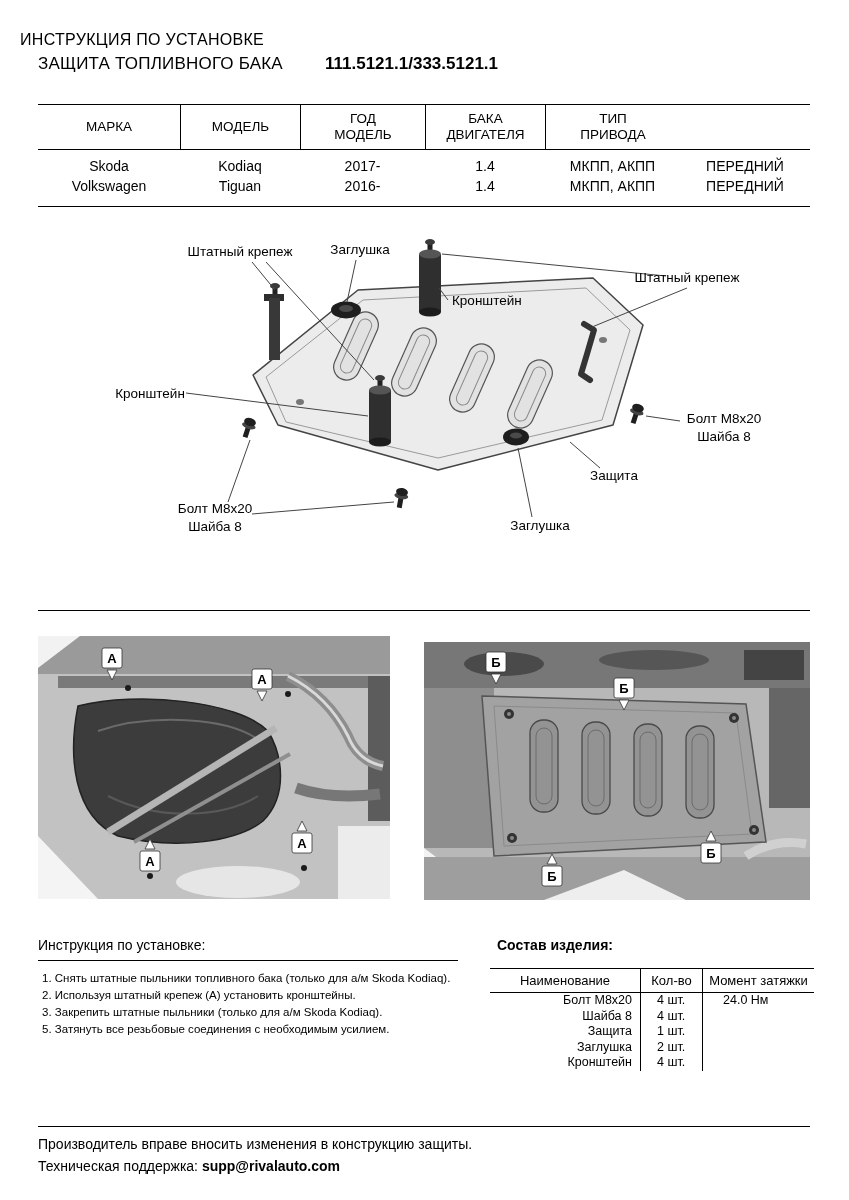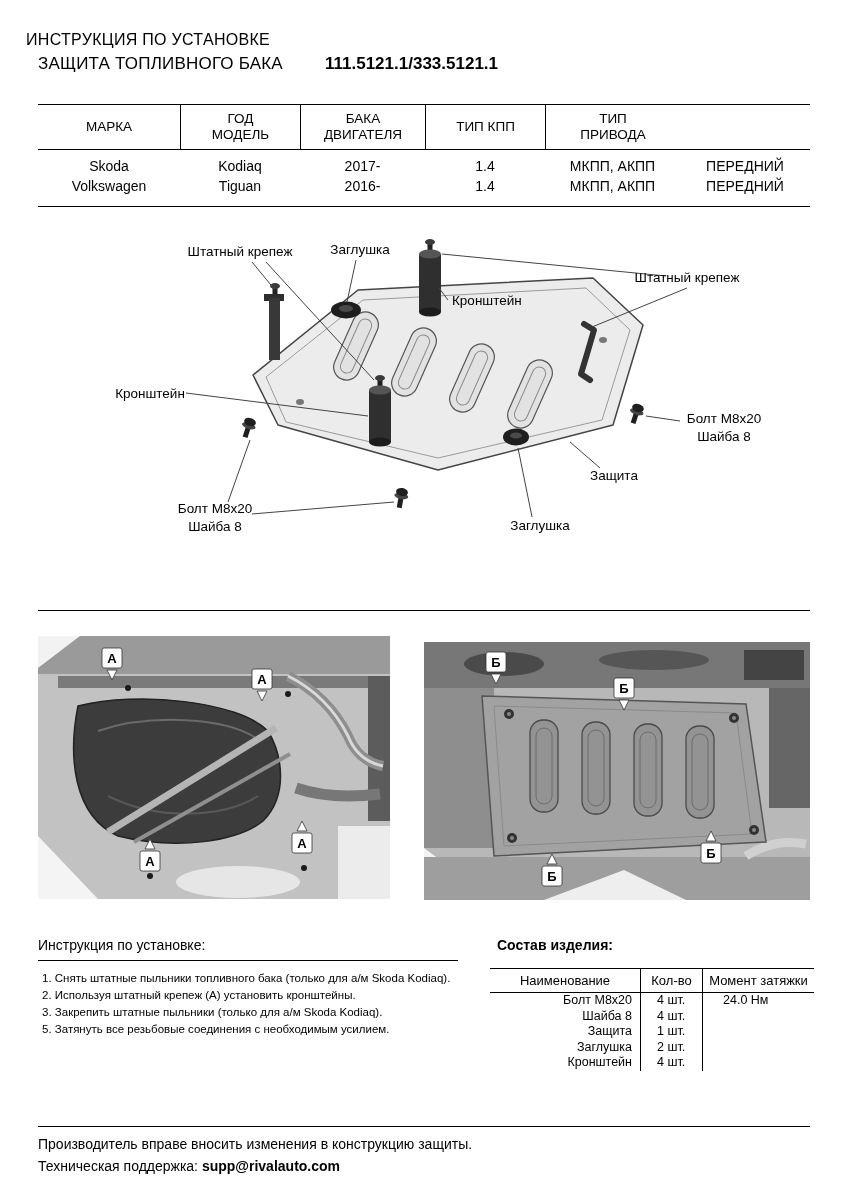--- a/index.html
+++ b/index.html
@@ -1,19 +1,19 @@
 <!DOCTYPE html>
 <html><head>
 <meta charset="utf-8">
 <style>
   html,body{margin:0;padding:0;}
   body{width:849px;height:1200px;background:#fff;position:relative;
        font-family:"Liberation Sans",sans-serif;color:#000;-webkit-font-smoothing:antialiased;}
   .abs{position:absolute;}
-  .title1{left:26px;top:31px;font-size:16px;letter-spacing:.3px;text-align:center;}
+  .title1{left:20px;top:31px;font-size:16px;letter-spacing:.3px;text-align:center;}
   .title2{left:38px;top:54px;font-size:17px;font-weight:normal;letter-spacing:.2px;}
   .partnums{left:325px;top:54px;font-size:17px;font-weight:bold;}
 
   
   .vtable{left:38px;top:104px;width:772px;border-top:1.5px solid #000;border-bottom:1.5px solid #000;}
   .vhead{display:grid;grid-template-columns:142px 120px 125px 120px 135px 130px;border-bottom:1.5px solid #000;}
   .vhead .cell{display:flex;align-items:center;justify-content:center;min-height:44px;font-size:13.5px;line-height:16px;text-align:center;}
   .vhead .cell + .cell{border-left:1.2px solid #000;}
   .vhead .cell span{display:block;max-width:82px;}
   .vbody{padding:6px 0 10px;}
@@ -57,27 +57,27 @@
   <div class="abs title1">ИНСТРУКЦИЯ ПО УСТАНОВКЕ</div>
   <div class="abs title2">ЗАЩИТА ТОПЛИВНОГО БАКА</div>
   <div class="abs partnums">111.5121.1/333.5121.1</div>
 
   <div class="abs vtable">
     <div class="vhead">
       <div class="cell">
           <span>МАРКА</span>
         </div>
       <div class="cell">
+          <span>МОДЕЛЬ</span>
+        </div>
+      <div class="cell">
           <span>ГОД МОДЕЛЬ</span>
         </div>
       <div class="cell">
           <span>БАКА ДВИГАТЕЛЯ</span>
-        </div>
-      <div class="cell">
-          <span>ТИП КПП</span>
         </div>
       <div class="cell">
           <span>ТИП ПРИВОДА</span>
         </div>
     </div>
     <div class="vbody">
       <div class="vrow">
         <div class="cell">Skoda</div>
         <div class="cell">Kodiaq</div>
         <div class="cell">2017-</div>

